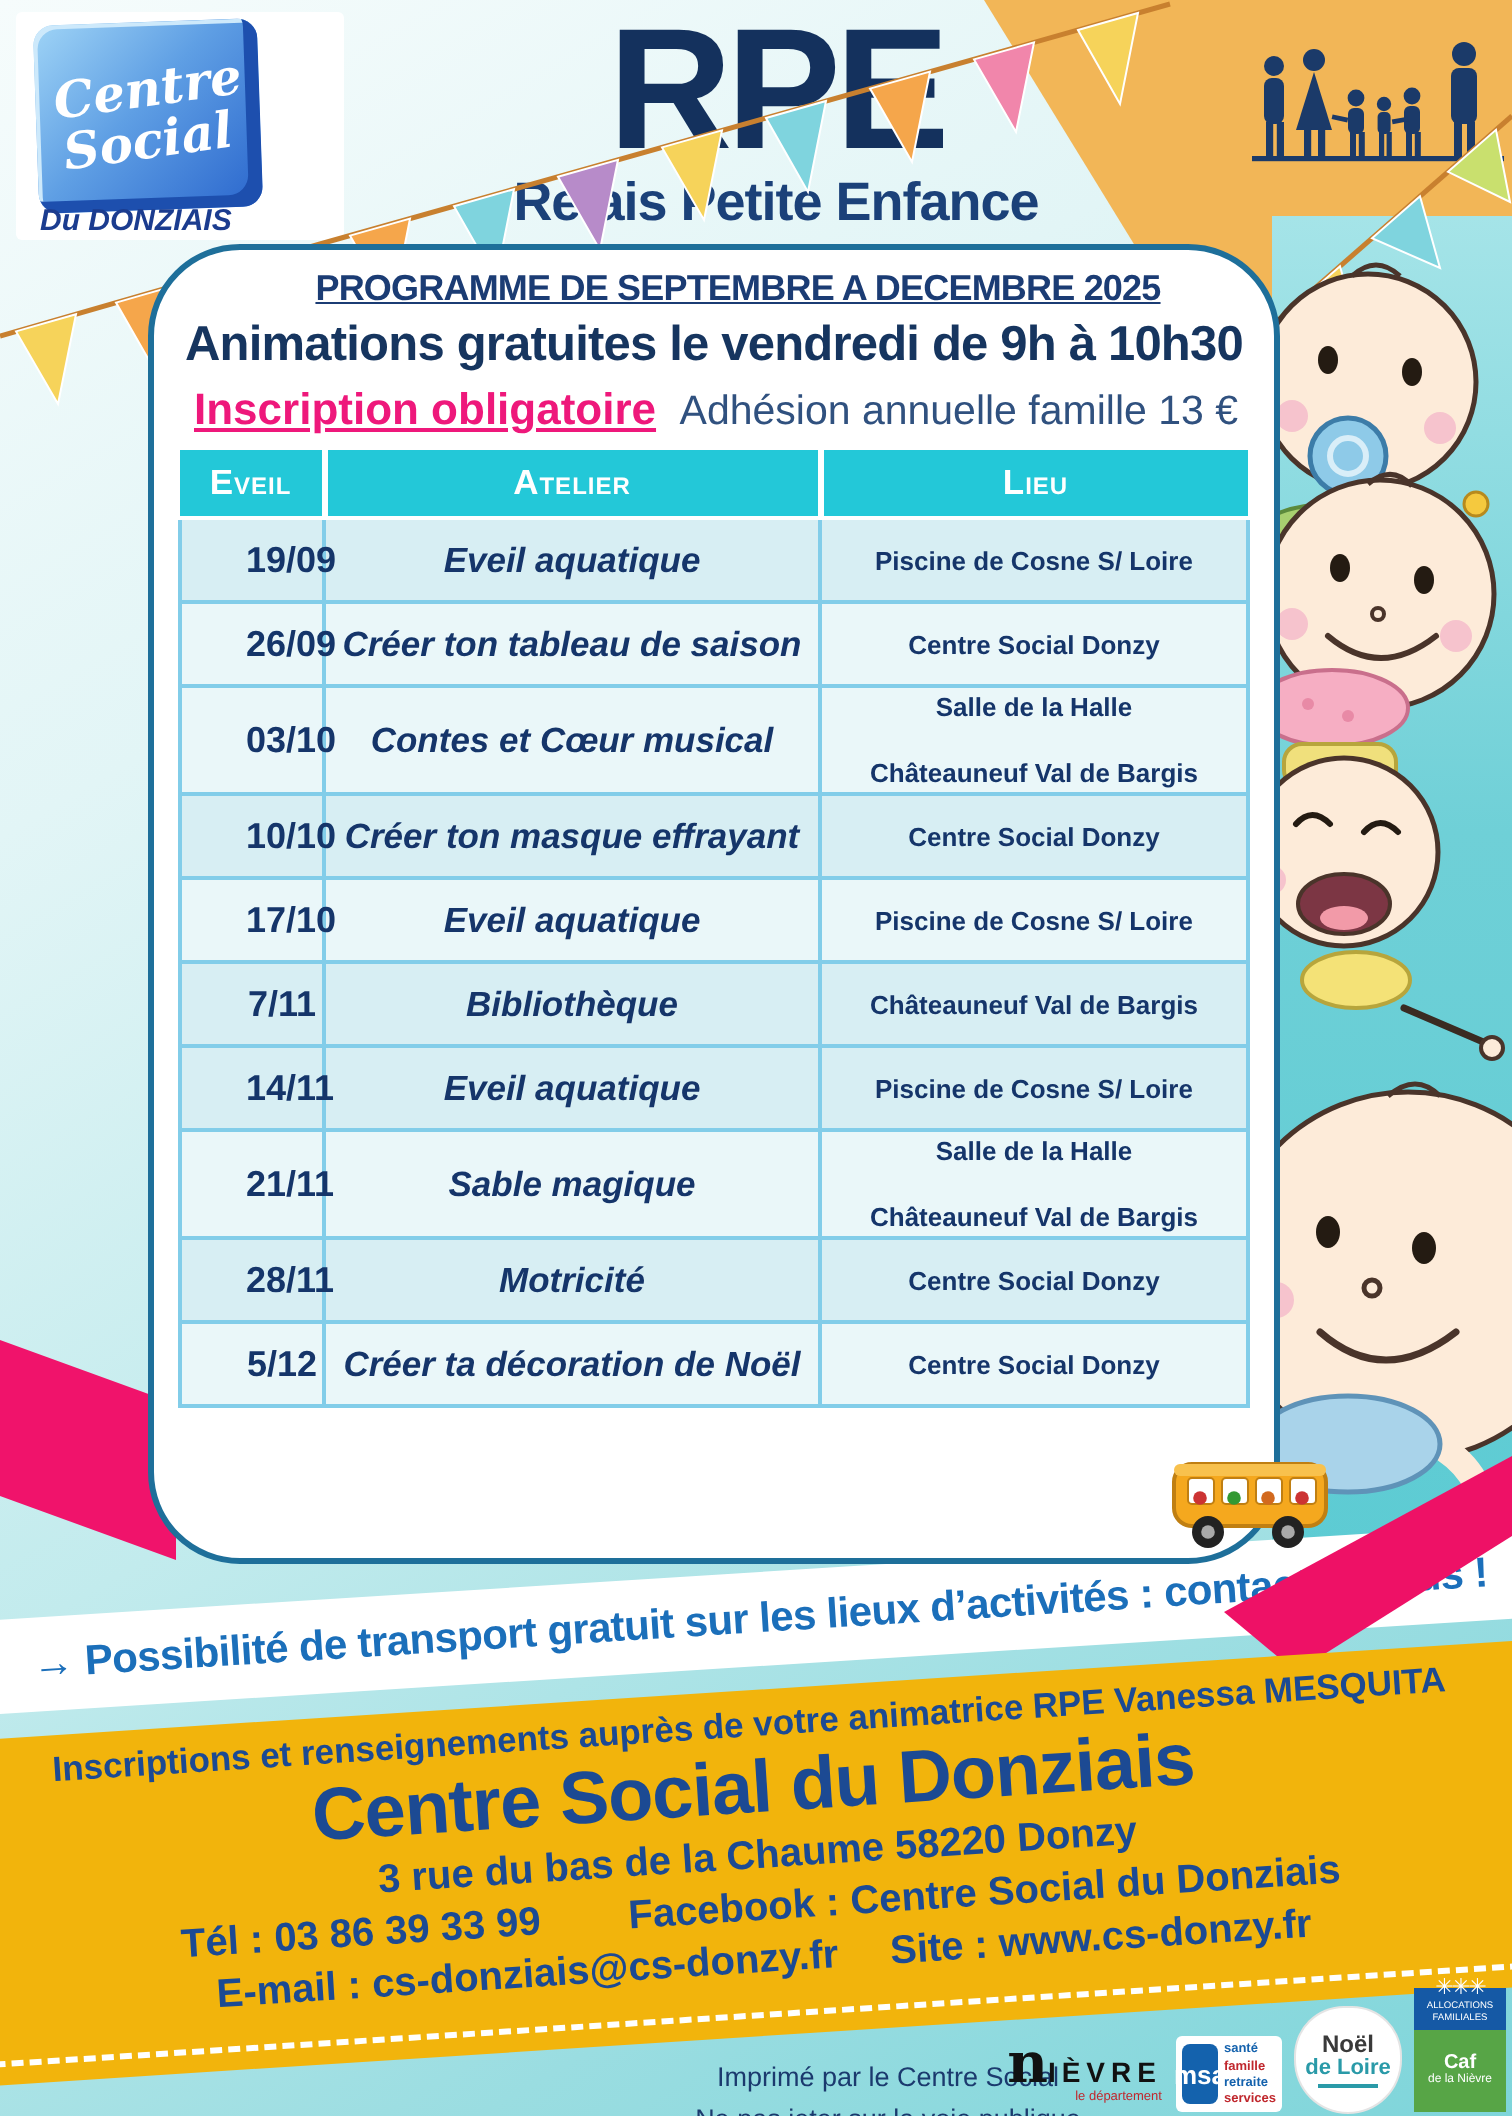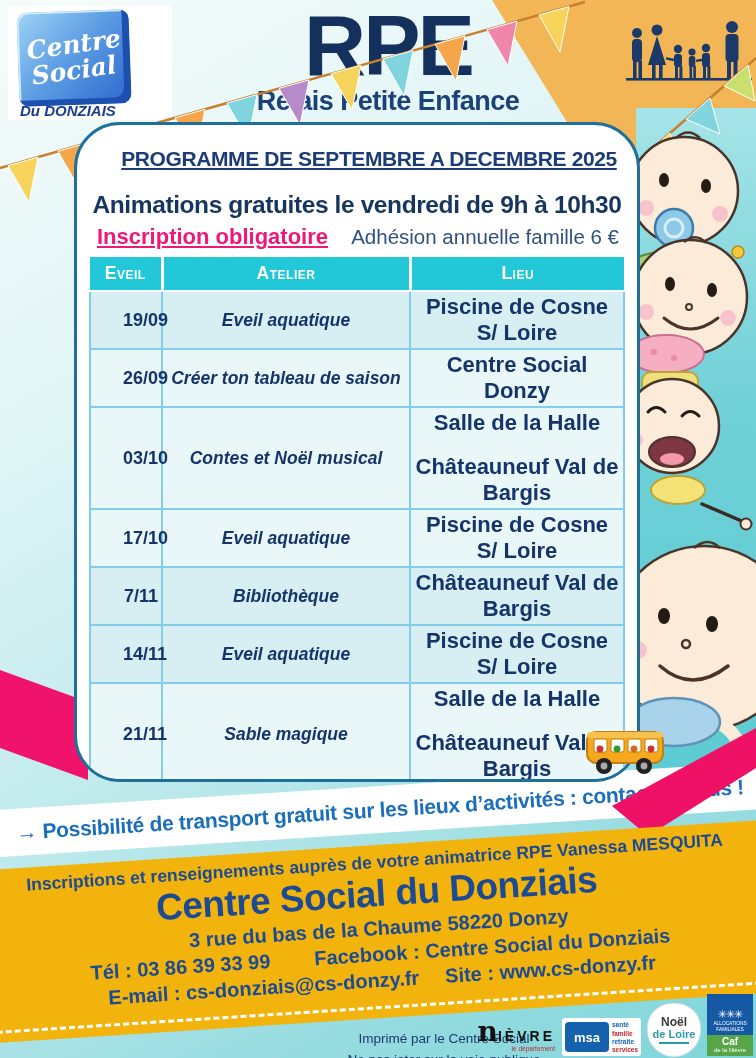--- a/index.html
+++ b/index.html
@@ -48,63 +48,63 @@
   .by-content{position:relative;text-align:center;padding-top:7px;color:#1c4a93;}
   .by-intro{font-size:17.5px;font-weight:bold;}
   .by-name{font-size:37px;font-weight:bold;letter-spacing:-0.5px;line-height:1.15;}
   .by-addr{font-size:20px;font-weight:bold;margin-top:1px;}
   .by-row{display:flex;justify-content:center;gap:44px;font-size:20px;font-weight:bold;margin-top:3px;}
   .by-row.mail{gap:26px;}
 
   
   .card{left:74px;top:122px;width:566px;height:660px;background:#fff;z-index:5;
     border:3px solid #1e6f9a;border-radius:46px;box-sizing:border-box;overflow:hidden;}
-  .prog-title{text-align:center;margin-top:22px;font-size:21px;font-weight:bold;color:#1b3c74;
+  .prog-title{text-align:center;margin-top:9px;font-size:18px;font-weight:bold;color:#1b3c74;
     text-decoration:underline;letter-spacing:-0.4px;padding-left:24px;}
-  .prog-sub{text-align:center;margin-top:20px;font-size:24.5px;font-weight:bold;color:#16355f;letter-spacing:-0.4px;}
+  .prog-sub{text-align:center;margin-top:4px;font-size:24.5px;font-weight:bold;color:#16355f;letter-spacing:-0.4px;}
   .reg-row{display:flex;justify-content:space-between;align-items:baseline;margin:5px 18px 7px 20px;}
   .reg{color:#ee187b;font-size:22px;font-weight:bold;text-decoration:underline;}
   .memb{color:#30517f;font-size:20.5px;}
   table.sched{margin:0 auto;border-collapse:collapse;width:534px;table-layout:fixed;}
   .sched th{background:#23c8d8;color:#fff;font-variant:small-caps;font-size:17.5px;letter-spacing:0.5px;
     padding:6px 0;border-left:3px solid #8b5cf6;border-right:3px solid #fff;border-bottom:2px solid #fff;}
   .sched th:first-child{border-left:none;} .sched th:last-child{border-right:none;}
   .sched td{border:2px solid #82cde9;text-align:center;vertical-align:middle;color:#15356a;height:36px;padding:2px 2px;}
   .sched col.c-date{width:72px;} .sched col.c-atelier{width:248px;} .sched col.c-lieu{width:214px;}
   td.date{font-size:18px;font-weight:bold;padding-left:32px;}
   td.atelier{font-size:17.5px;font-weight:bold;font-style:italic;}
-  td.lieu{font-size:22px;font-weight:bold;}
+  td.lieu{font-size:13px;font-weight:bold;}
   .lieu-line + .lieu-line{margin-top:18px;}
   tr.shade-dark td{background:#d7eef3;}
   tr.shade-light td{background:#eaf7f9;}
 
   
   .footer-text{left:306px;top:1029px;width:276px;text-align:center;z-index:7;
     color:#1b3a6e;font-size:13.5px;line-height:1.55;}
   .logos{right:3px;bottom:2px;display:flex;align-items:flex-end;gap:7px;z-index:7;}
   .logo-nievre{display:flex;flex-direction:column;align-items:flex-end;padding-bottom:4px;}
   .nievre-main{display:flex;align-items:baseline;color:#111;}
   .nievre-n{font-size:28px;font-weight:bold;font-family:"DejaVu Serif",serif;line-height:0.8;}
   .nievre-rest{font-size:14px;font-weight:bold;letter-spacing:3px;}
   .nievre-sub{font-size:6.5px;color:#c0272d;margin-top:1px;}
   .logo-msa{display:flex;background:#fff;border-radius:3px;padding:3px;gap:3px;align-items:center;}
-  .msa-em{width:44px;height:30px;background:#1462ad;border-radius:4px;color:#fff;font-weight:bold;
+  .msa-em{width:18px;height:30px;background:#1462ad;border-radius:4px;color:#fff;font-weight:bold;
     font-size:13px;display:flex;align-items:center;justify-content:center;}
   .msa-lines{display:flex;flex-direction:column;gap:1px;}
   .msa-lines span{font-size:6.5px;font-weight:bold;color:#1462ad;line-height:1.1;}
   .msa-lines span:nth-child(even){color:#c0272d;}
   .logo-coeur{width:52px;height:52px;background:#fff;border-radius:46% 46% 50% 50%;
     display:flex;flex-direction:column;align-items:center;justify-content:center;box-shadow:0 0 0 1px #e4e4e4;}
   .coeur-1{font-size:12px;font-weight:bold;color:#3a3a3a;line-height:1;}
   .coeur-2{font-size:11px;font-weight:bold;color:#2a9aa8;line-height:1.1;}
   .coeur-line{width:30px;height:2px;background:#2a9aa8;margin-top:2px;}
   .logo-caf{width:46px;height:62px;background:#1559a5;display:flex;flex-direction:column;align-items:center;justify-content:flex-end;}
   .caf-fig{color:#fff;font-size:11px;line-height:1;letter-spacing:-1px;margin-bottom:1px;}
   .caf-org{color:#fff;font-size:4.8px;text-align:center;line-height:1.2;margin-bottom:2px;}
-  .caf-band{width:100%;background:#57a546;color:#fff;text-align:center;padding:2px 0;}
+  .caf-band{width:100%;background:#57a546;color:#fff;text-align:center;padding:12px 0;}
   .caf-name{font-size:10px;font-weight:bold;line-height:1;}
   .caf-sub{font-size:6px;line-height:1.2;}
 </style>
 </head>
 <body>
 
 <div class="poster">
 
   <svg class="abs corner-svg" viewBox="0 0 756 240">
     <polygon points="492,0 756,0 756,192 578,140" fill="#f2b657"></polygon>
@@ -230,21 +230,21 @@
 
   <svg class="abs ribbon-left" viewBox="0 0 100 800">
     <polygon points="0,670 88,702 88,780 0,748" fill="#f0136b"></polygon>
   </svg>
 
   <div class="abs card">
     <div class="prog-title">PROGRAMME DE SEPTEMBRE A DECEMBRE 2025</div>
     <div class="prog-sub">Animations gratuites le vendredi de 9h à 10h30</div>
     <div class="reg-row">
       <span class="reg">Inscription obligatoire</span>
-      <span class="memb">Adhésion annuelle famille 6 €</span>
+      <span class="memb">Adhésion annuelle famille 13 €</span>
     </div>
     <table class="sched">
       <colgroup>
           <col class="c-date">
           <col class="c-atelier">
           <col class="c-lieu">
         </colgroup>
       <thead>
         <tr>
           <th>Eveil</th>
@@ -262,24 +262,31 @@
   </tr>
           <tr class="shade-light">
     <td class="date">26/09</td>
     <td class="atelier">Créer ton tableau de saison</td>
     <td class="lieu">
               <div class="lieu-line">Centre Social Donzy</div>
             </td>
   </tr>
           <tr class="shade-light">
     <td class="date">03/10</td>
-    <td class="atelier">Contes et Noël musical</td>
+    <td class="atelier">Contes et Cœur musical</td>
     <td class="lieu">
               <div class="lieu-line">Salle de la Halle</div>
               <div class="lieu-line">Châteauneuf Val de Bargis</div>
+            </td>
+  </tr>
+          <tr class="shade-dark">
+    <td class="date">10/10</td>
+    <td class="atelier">Créer ton masque effrayant</td>
+    <td class="lieu">
+              <div class="lieu-line">Centre Social Donzy</div>
             </td>
   </tr>
           <tr class="shade-light">
     <td class="date">17/10</td>
     <td class="atelier">Eveil aquatique</td>
     <td class="lieu">
               <div class="lieu-line">Piscine de Cosne S/ Loire</div>
             </td>
   </tr>
           <tr class="shade-dark">

